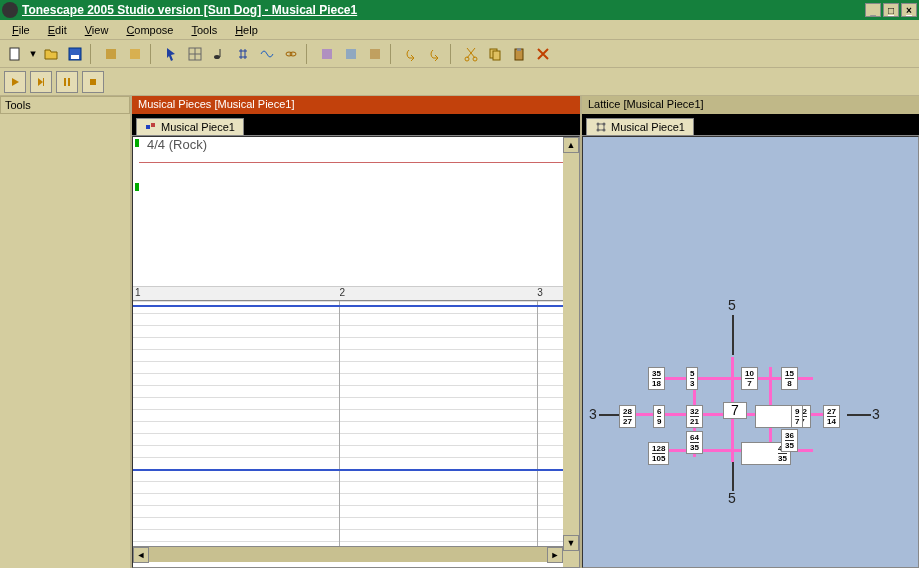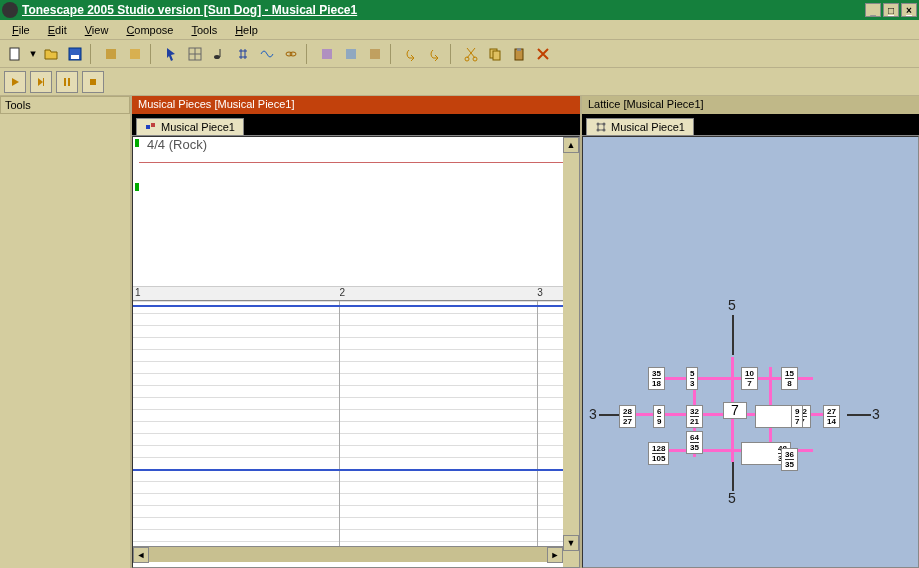--- a/index.html
+++ b/index.html
@@ -351,19 +351,19 @@
           <div>105</div>
         </div>
       <div class="lnode frac" style="left:103px; top:294px;">
           <div class="top">64</div>
           <div>35</div>
         </div>
       <div class="lnode frac" style="left:158px; top:305px;padding-left:36px;">
           <div class="top">48</div>
           <div>35</div>
         </div>
-      <div class="lnode frac" style="left:198px; top:311px;">
+      <div class="lnode frac" style="left:198px; top:292px;">
           <div class="top">36</div>
           <div>35</div>
         </div>
     </div>
   </div>
 </div>
 
 </body></html>

